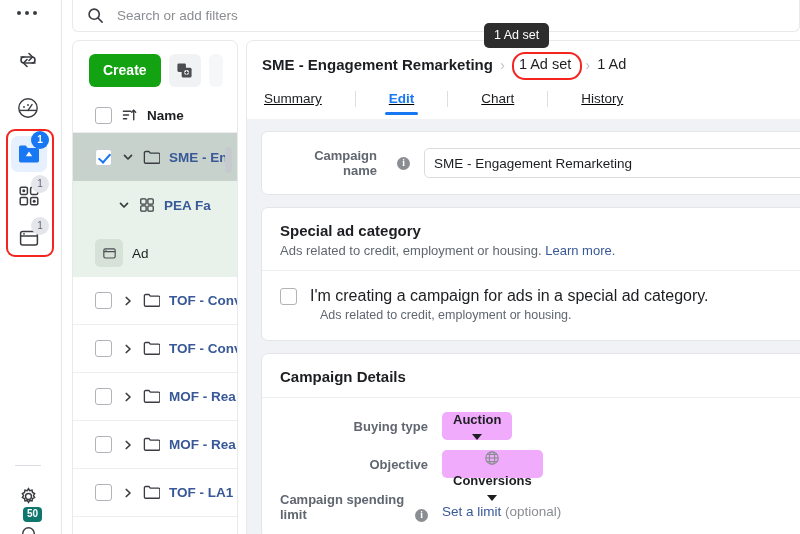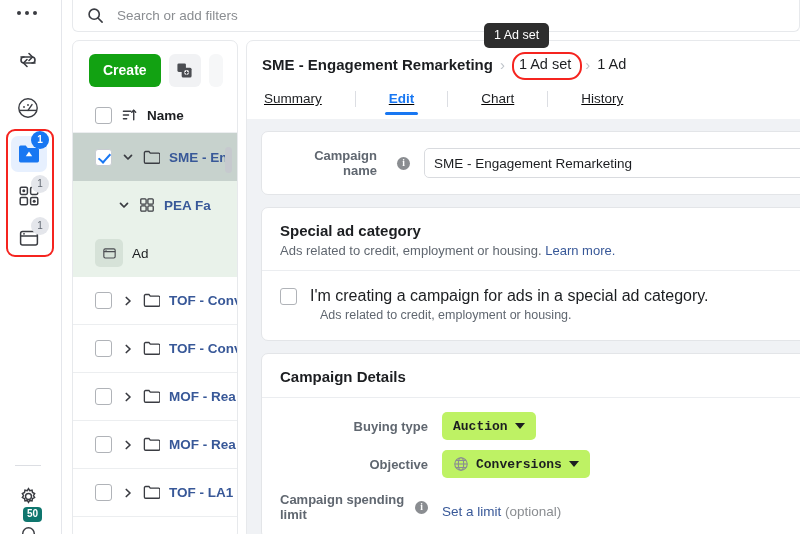--- a/index.html
+++ b/index.html
@@ -303,39 +303,40 @@
 
   .cd-body { padding: 14px 18px 16px 18px; }
   .cd-line { display: flex; align-items: center; margin-bottom: 10px; }
   .cd-lbl {
     width: 148px; text-align: left;
     font-size: 13px; font-weight: bold; color: #606770;
     display: flex; align-items: center; justify-content: flex-end; gap: 6px;
   }
   .pill {
     margin-left: 14px;
-    background: #bef264;
+    background: #f0abfc;
     border: none; border-radius: 5px;
     height: 28px;
     display: inline-flex; align-items: center; gap: 7px;
     padding: 0 11px;
-    font-family: Liberation Mono, monospace;
+    font-family: Liberation Sans, sans-serif;
     font-size: 13px; font-weight: bold; color: #1c1e21;
     cursor: pointer;
+    flex-direction: column;
   }
   .caretdown {
     width: 0; height: 0;
     border-left: 5px solid transparent;
     border-right: 5px solid transparent;
     border-top: 6px solid #1c1e21;
   }
   .spend-row { display: flex; align-items: center; margin-top: 14px; }
   .spend-lbl {
     font-size: 13px; font-weight: bold; color: #606770;
-    display: flex; align-items: center; gap: 6px;
+    display: flex; align-items: flex-end; gap: 6px;
     width: 148px; justify-content: flex-end;
   }
   .spend-val { margin-left: 14px; font-size: 13.5px; margin-top: 8px; }
   .muted { color: #8a8d91; }
   .iinfo {
     width: 13px; height: 13px; border-radius: 50%;
     background: #8a8d91; color: #ffffff;
     font-size: 9.5px; font-weight: bold;
     line-height: 13px; text-align: center;
     font-family: "Liberation Serif", serif;

